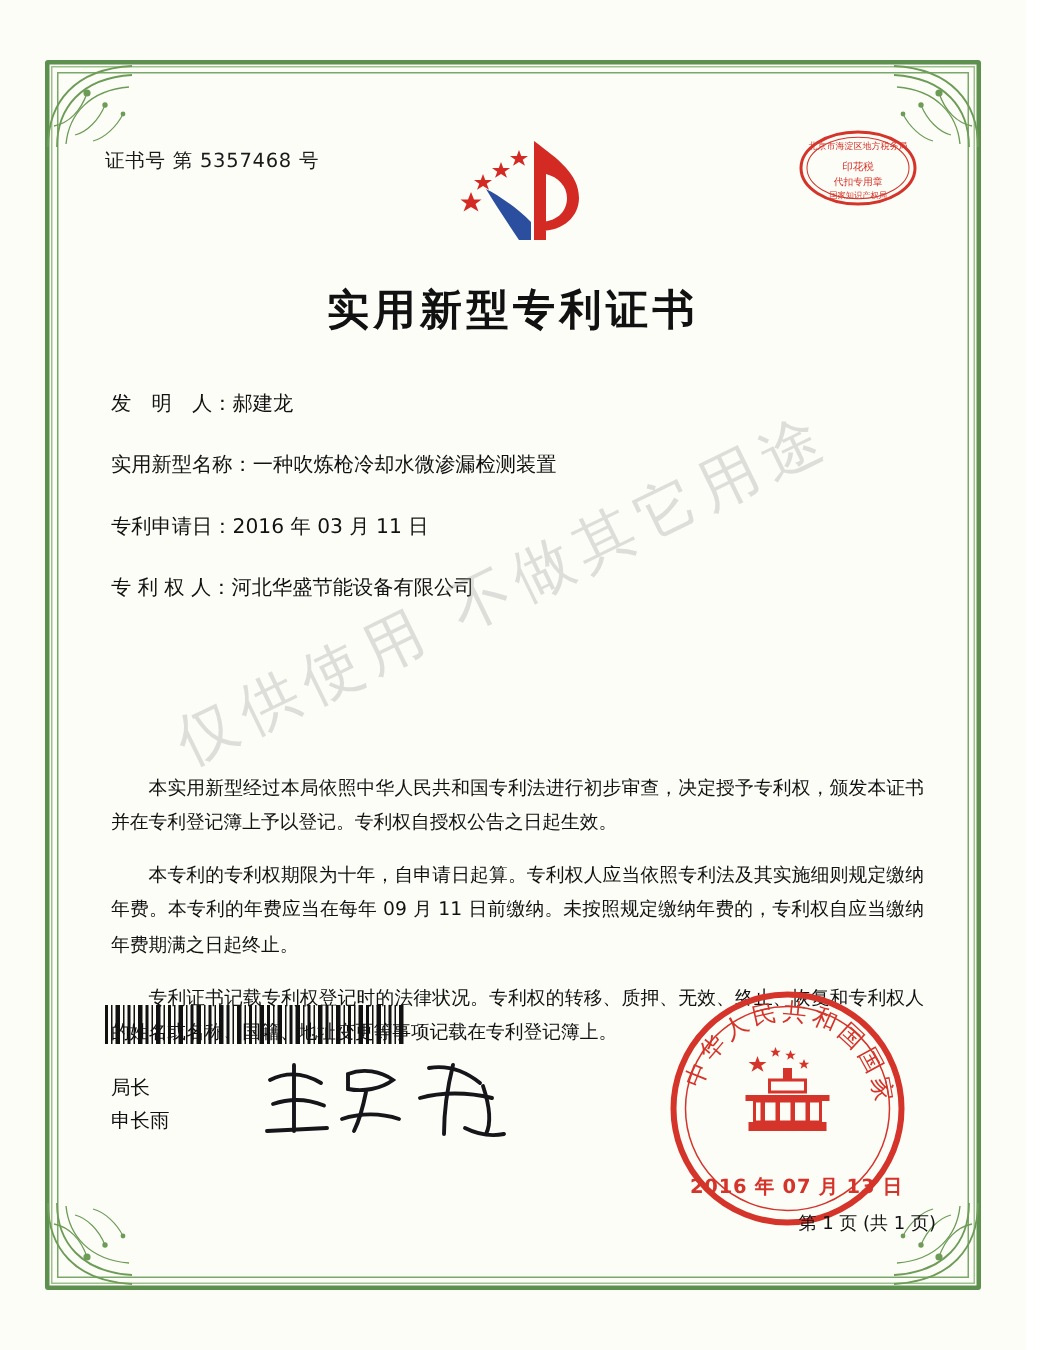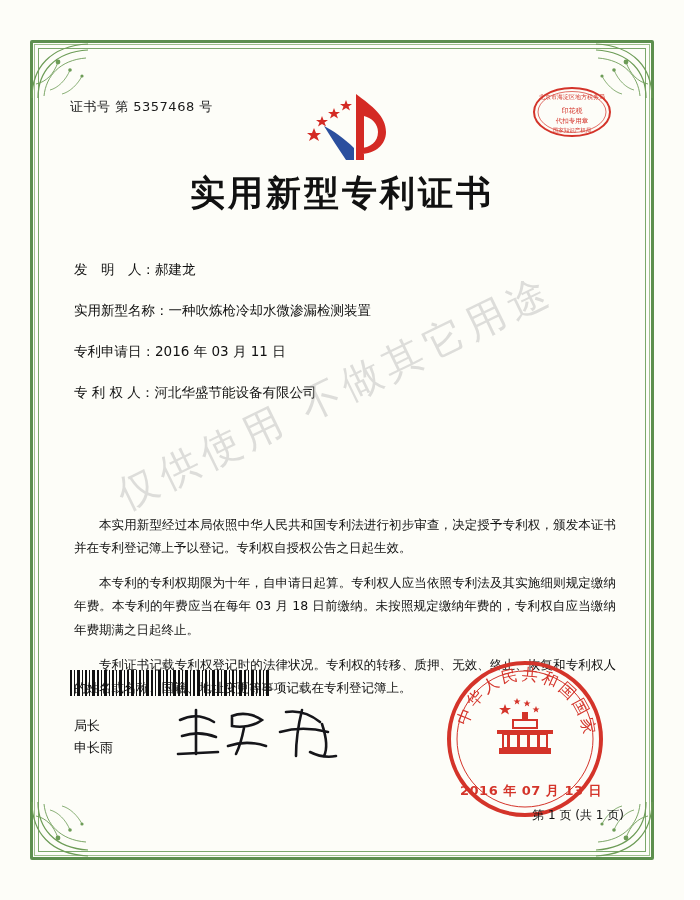--- a/index.html
+++ b/index.html
@@ -94,23 +94,23 @@
     top: 14px;
     width: 84px;
     height: 56px;
   }
   .top-seal svg { width: 100%; height: 100%; }
 
   .title {
     position: absolute;
     left: 0;
     right: 0;
-    top: 100px;
+    top: 118px;
     text-align: center;
-    font-size: 35px;
+    font-size: 28px;
     font-weight: bold;
     letter-spacing: 3px;
     color: #111;
     font-family: "DejaVu Sans", sans-serif;
   }
 
   
   .fields {
     position: absolute;
     left: 14px;
@@ -330,21 +330,21 @@
       <div class="field-row">
         <span class="field-label">专利申请日：</span><span class="field-value">2016 年 03 月 11 日</span>
       </div>
       <div class="field-row">
         <span class="field-label">专 利 权 人：</span><span class="field-value">河北华盛节能设备有限公司</span>
       </div>
     </div>
 
     <div class="paras">
       <p class="para">本实用新型经过本局依照中华人民共和国专利法进行初步审查，决定授予专利权，颁发本证书并在专利登记簿上予以登记。专利权自授权公告之日起生效。</p>
-      <p class="para">本专利的专利权期限为十年，自申请日起算。专利权人应当依照专利法及其实施细则规定缴纳年费。本专利的年费应当在每年 03 月 18 日前缴纳。未按照规定缴纳年费的，专利权自应当缴纳年费期满之日起终止。</p>
+      <p class="para">本专利的专利权期限为十年，自申请日起算。专利权人应当依照专利法及其实施细则规定缴纳年费。本专利的年费应当在每年 09 月 11 日前缴纳。未按照规定缴纳年费的，专利权自应当缴纳年费期满之日起终止。</p>
       <p class="para">专利证书记载专利权登记时的法律状况。专利权的转移、质押、无效、终止、恢复和专利权人的姓名或名称、国籍、地址变更等事项记载在专利登记簿上。</p>
     </div>
 
     <div class="barcode">
       <svg viewBox="0 0 200 26" preserveAspectRatio="none">
         <g fill="#111">
           <rect x="0" y="0" width="2" height="26"></rect>
             <rect x="4" y="0" width="1" height="26"></rect>
           <rect x="7" y="0" width="3" height="26"></rect>
             <rect x="12" y="0" width="1" height="26"></rect>

